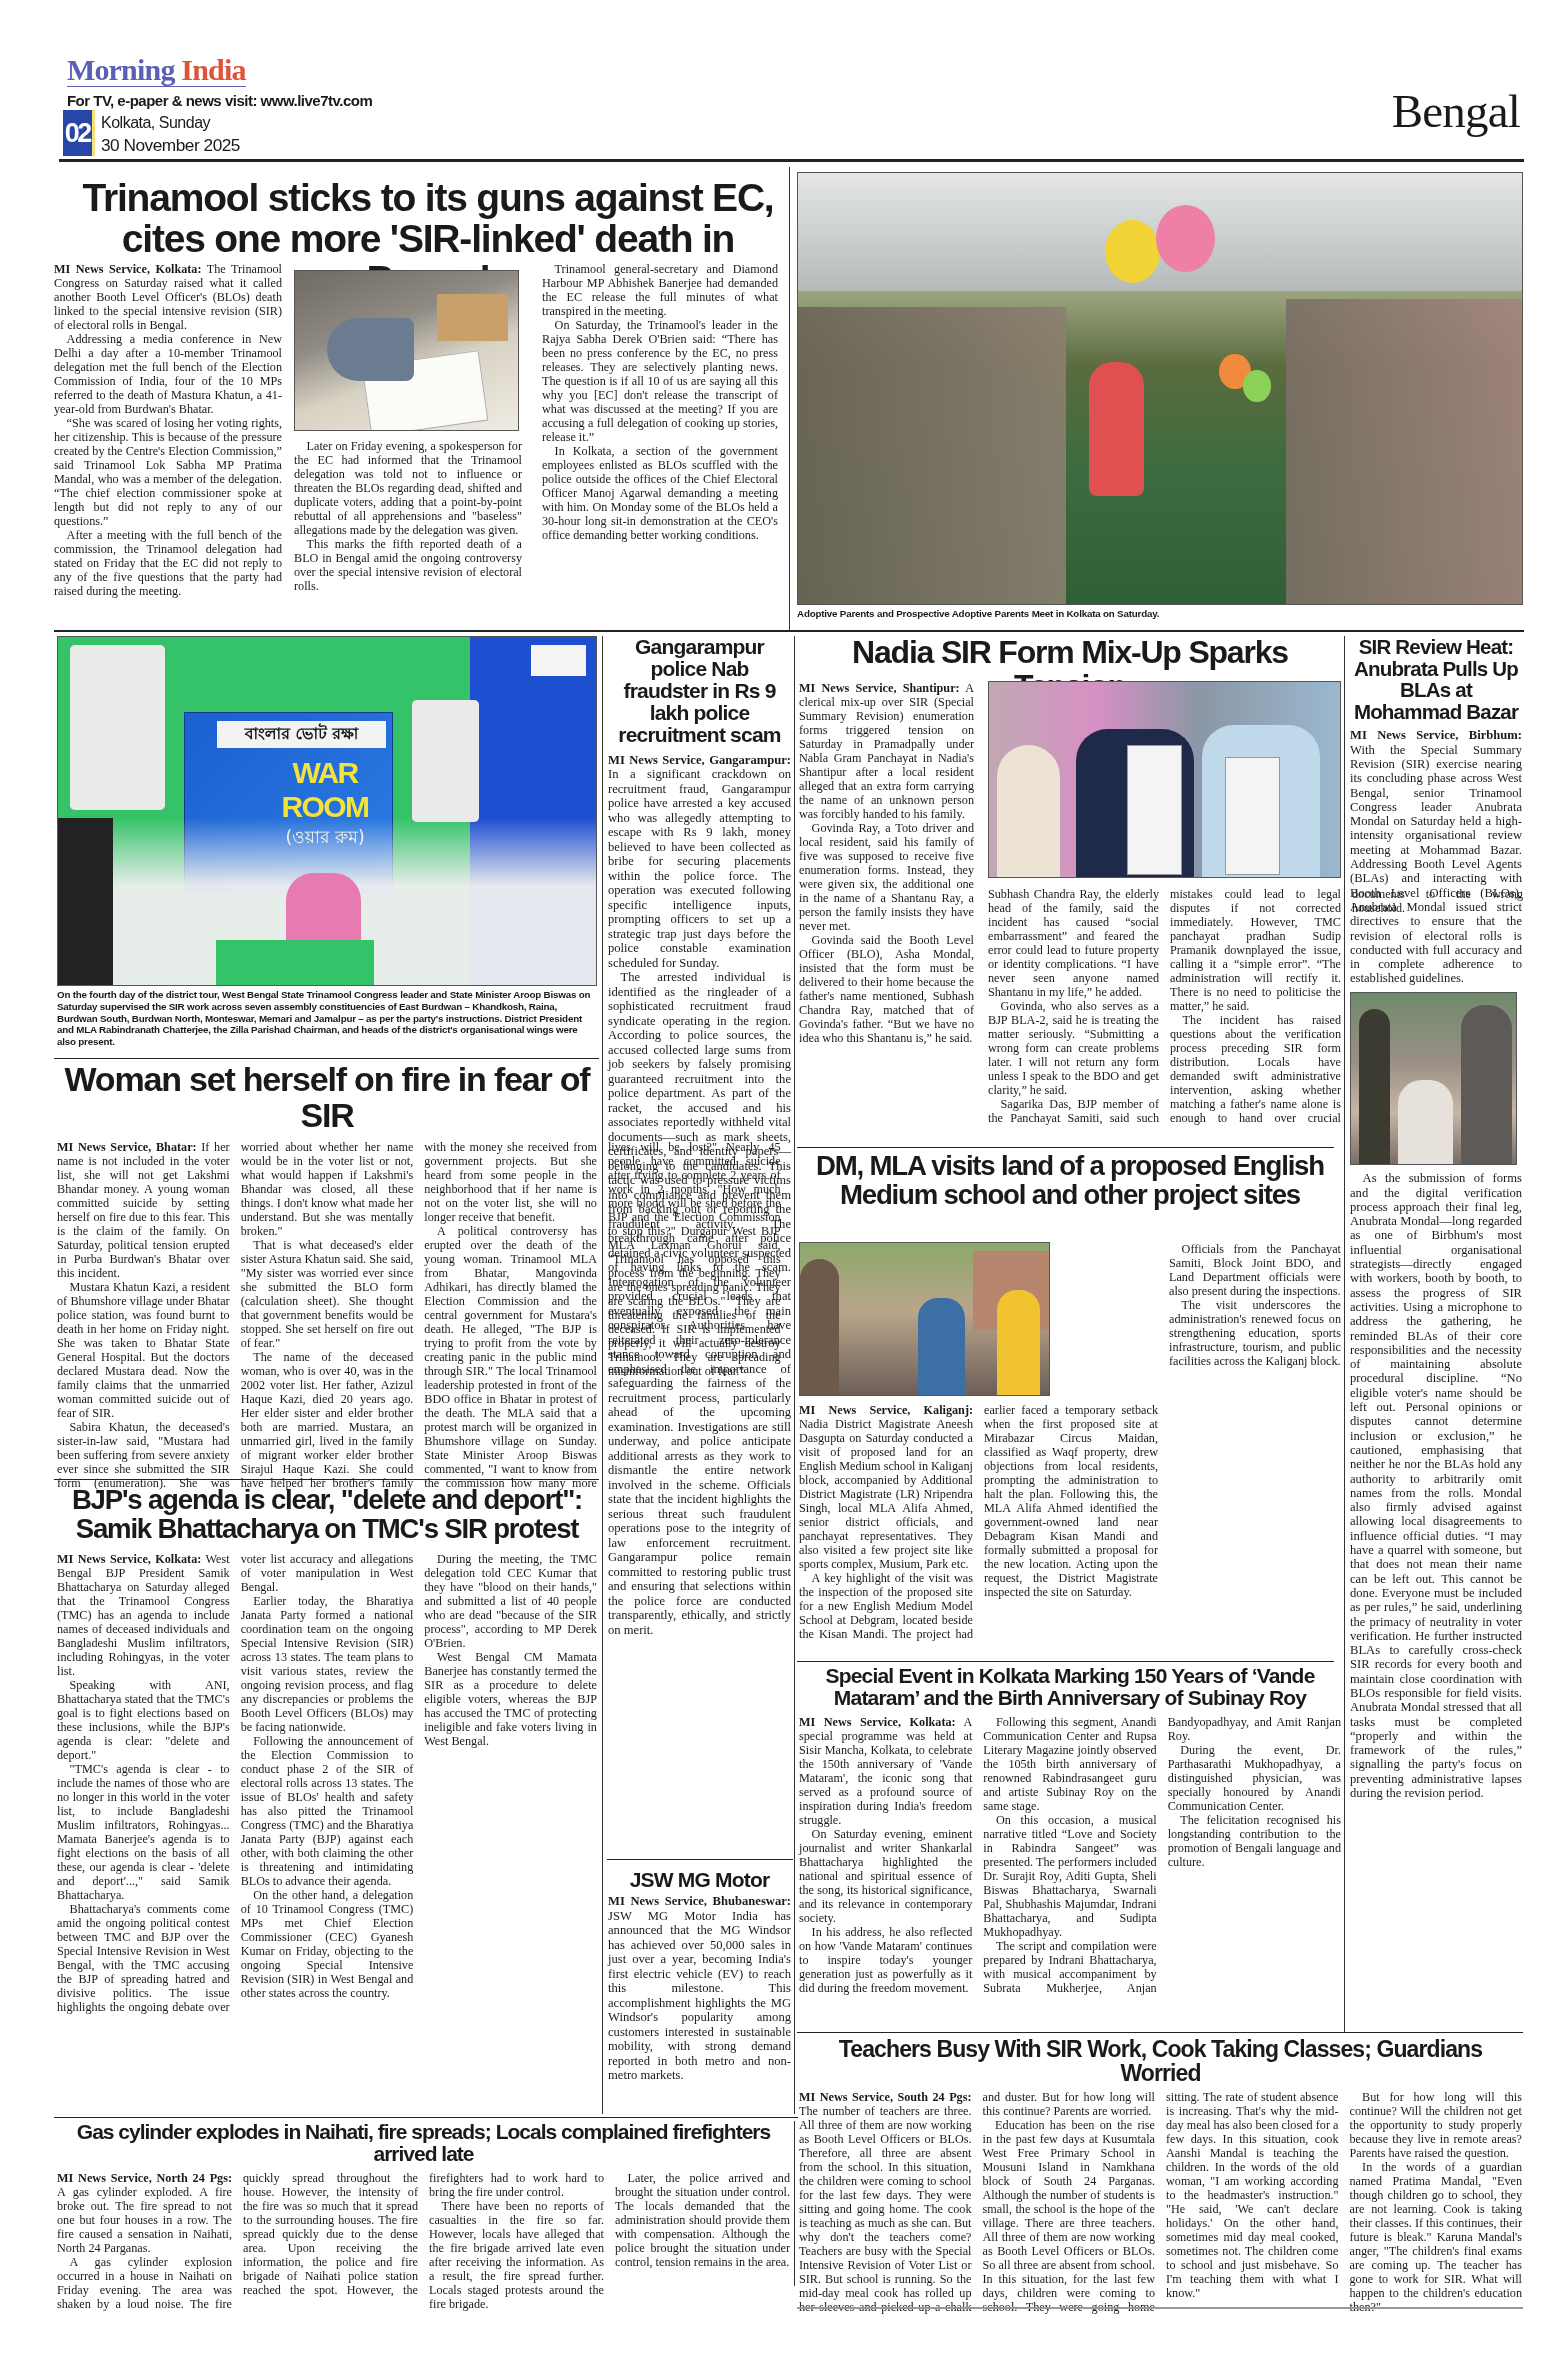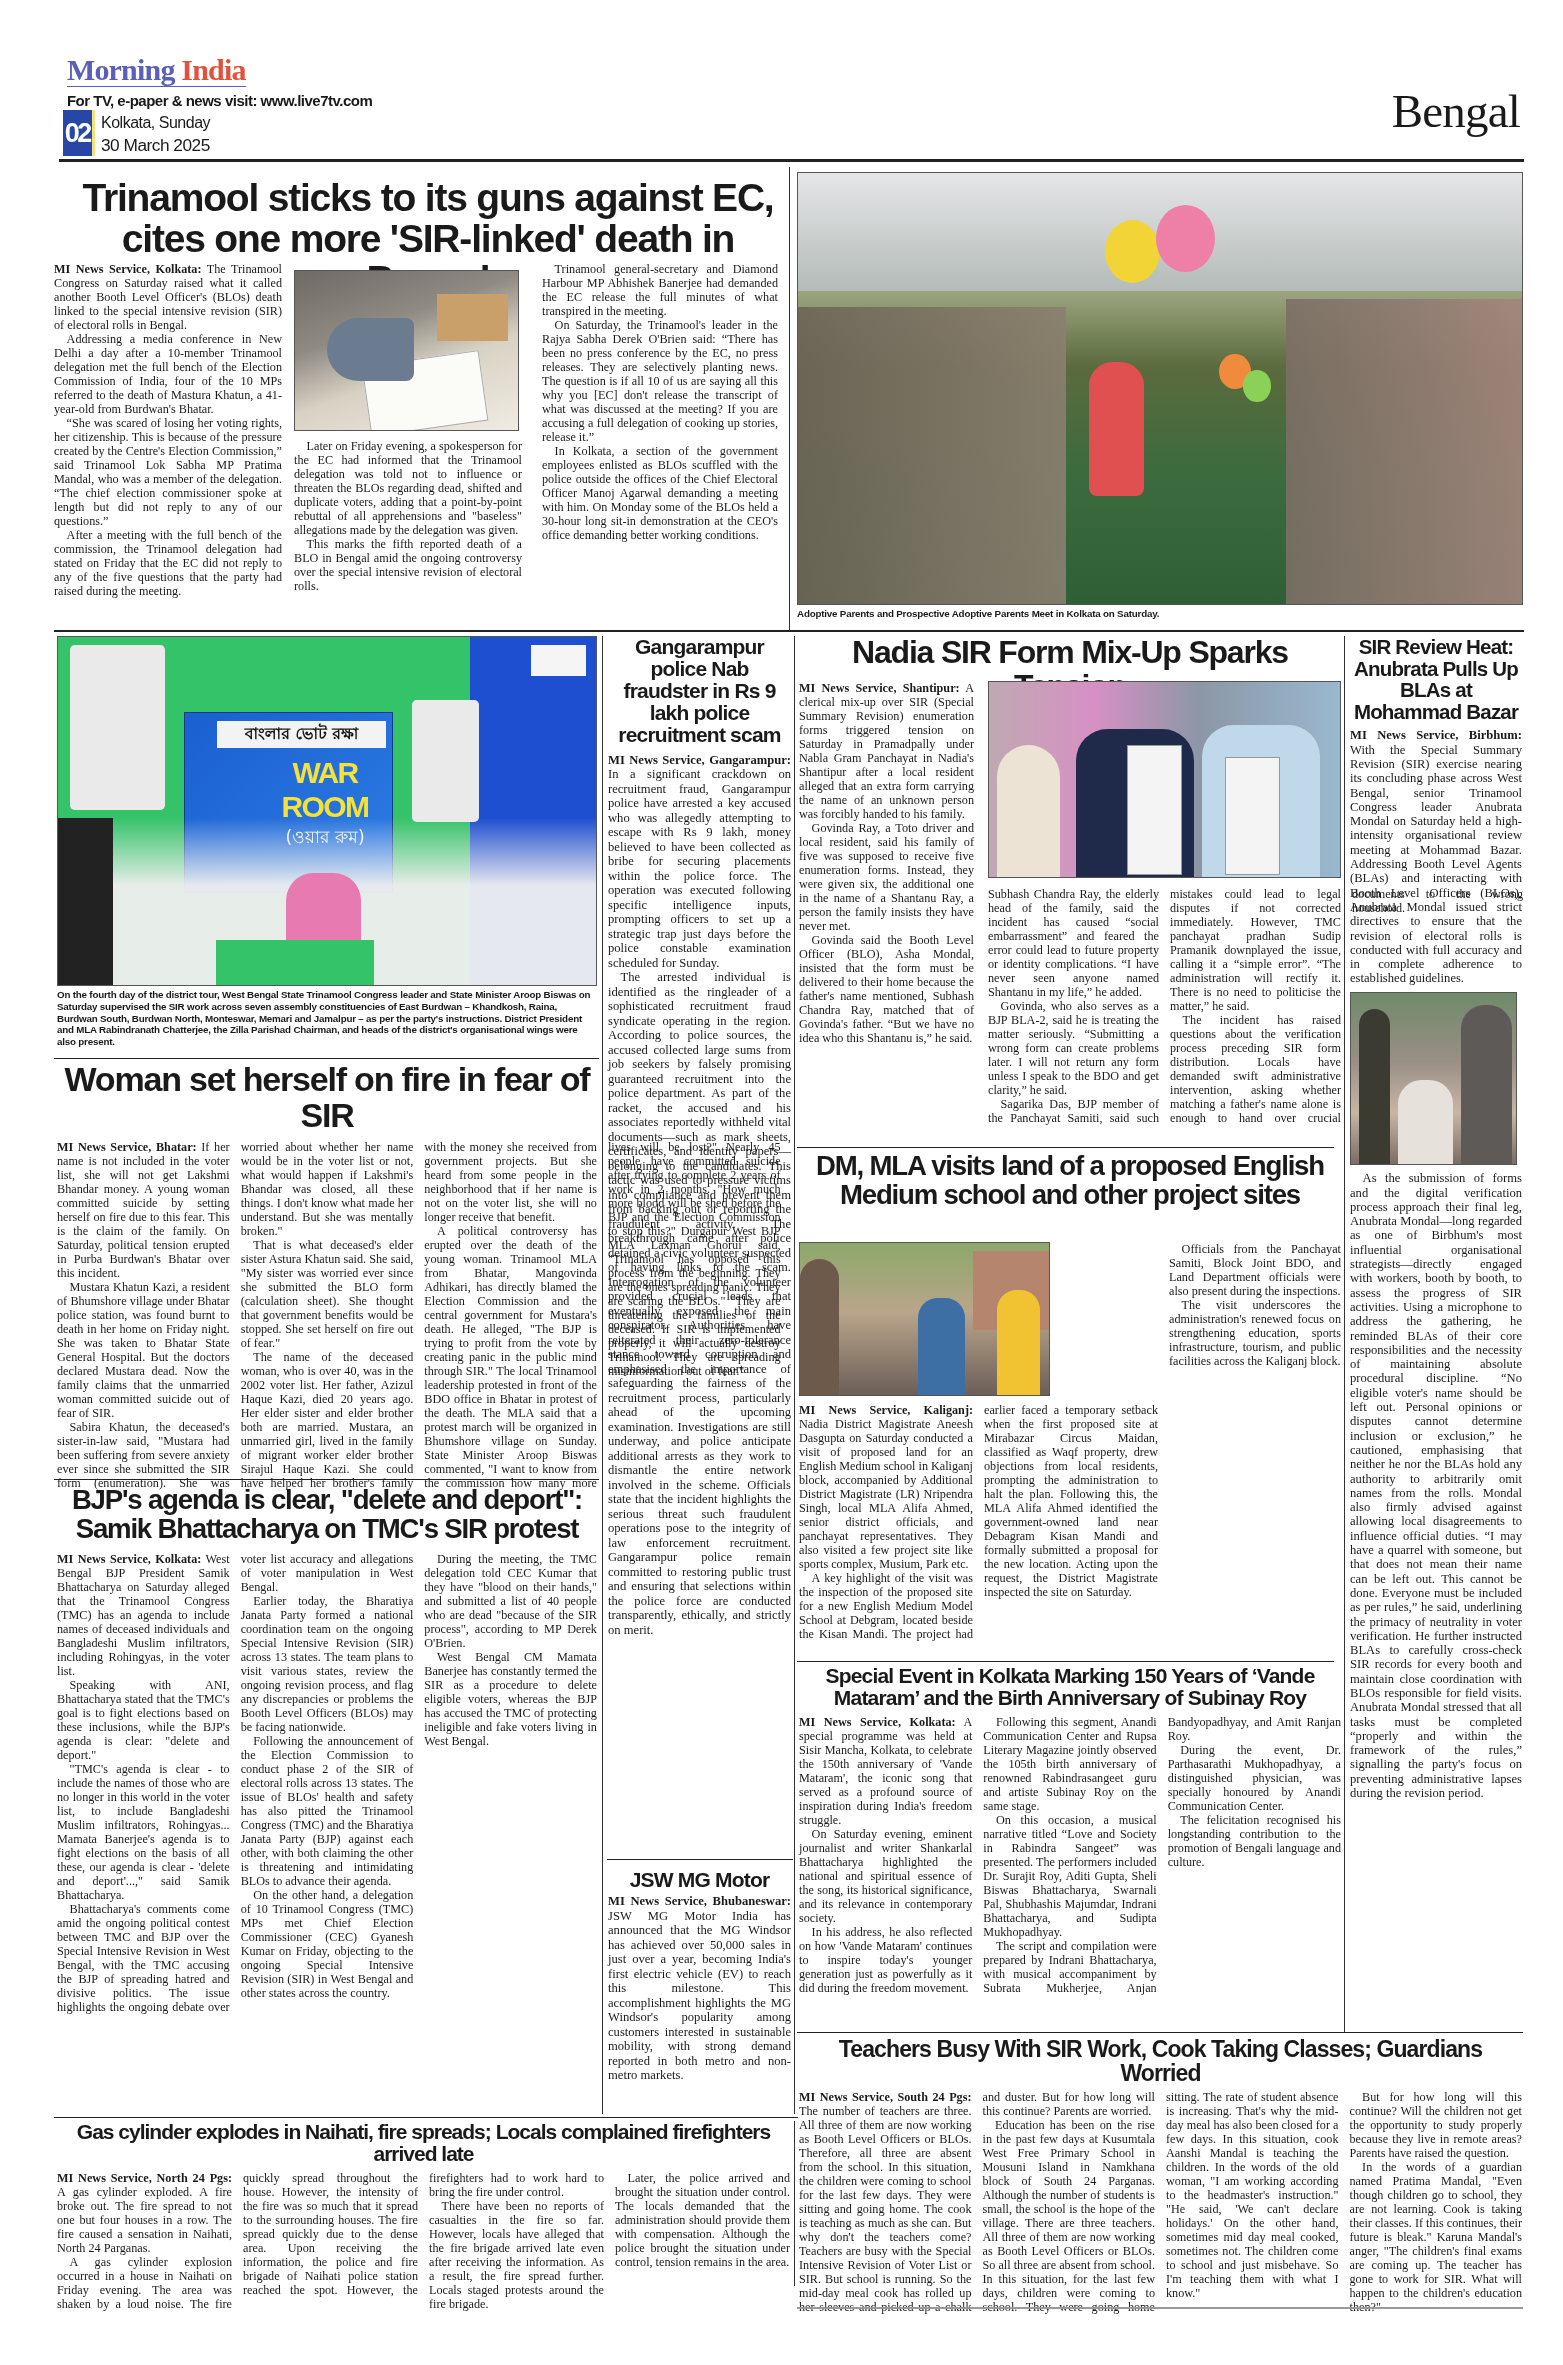--- a/index.html
+++ b/index.html
@@ -25,21 +25,21 @@
 <div class="abs" style="left:63px;top:54px;width:1457px;height:110px;">
   <div style="position:absolute;left:3.9px;top:0;font-family:'Liberation Serif',serif;font-weight:bold;font-size:30px;letter-spacing:-0.8px;border-bottom:1.6px solid #5b5fb5;line-height:31.5px;padding-bottom:0;">
     <span style="color:#5b5fb5;">Morning</span>
     <span style="color:#e0523a;">India</span>
   </div>
   <div style="position:absolute;left:3.9px;top:38px;font-family:'Liberation Sans',sans-serif;font-weight:bold;font-size:15px;letter-spacing:-0.5px;">For TV, e-paper &amp; news visit: www.live7tv.com</div>
   <div style="position:absolute;left:0;top:56px;width:31.5px;height:46px;background:#2846a6;border-right:3.9px solid #f2e27a;">
     <span style="display:block;color:#fff;font-family:'Liberation Sans',sans-serif;font-weight:bold;font-size:27px;letter-spacing:-2.4px;text-align:center;line-height:46px;">02</span>
   </div>
   <div style="position:absolute;left:38px;top:60px;font-family:'Liberation Sans',sans-serif;font-size:16px;letter-spacing:-0.5px;">Kolkata, Sunday</div>
-  <div style="position:absolute;left:38px;top:81px;font-family:'Liberation Sans',sans-serif;font-size:17.3px;letter-spacing:-0.5px;">30 March 2025</div>
+  <div style="position:absolute;left:38px;top:81px;font-family:'Liberation Sans',sans-serif;font-size:17.3px;letter-spacing:-0.5px;">30 November 2025</div>
   <div style="position:absolute;right:0;top:30px;font-family:'Liberation Serif',serif;font-size:47px;letter-spacing:-0.8px;">Bengal</div>
 </div>
 <div class="abs rule" style="left:59px;top:159px;width:1465px;height:3.2px;"></div>
 
 <div class="abs" style="left:54px;top:167px;width:748px;height:465px;">
   <h1 class="hl" style="font-size:39px;width:725px;margin:11px auto 7.9px;">Trinamool sticks to its guns against EC, cites one more 'SIR-linked' death in Bengal</h1>
   <div class="body" style="position:absolute;left:0;top:95px;width:748px;height:370px;">
     <div style="position:absolute;left:0;top:0;width:228px;">
       <p class="first"><span class="dateline">MI News Service, Kolkata:</span> <span>The Trinamool Congress on Saturday raised what it called another Booth Level Officer's (BLOs) death linked to the special intensive revision (SIR) of electoral rolls in Bengal.</span></p>
       <p>Addressing a media conference in New Delhi a day after a 10-member Trinamool delegation met the full bench of the Election Commission of India, four of the 10 MPs referred to the death of Mastura Khatun, a 41-year-old from Burdwan's Bhatar.</p>

